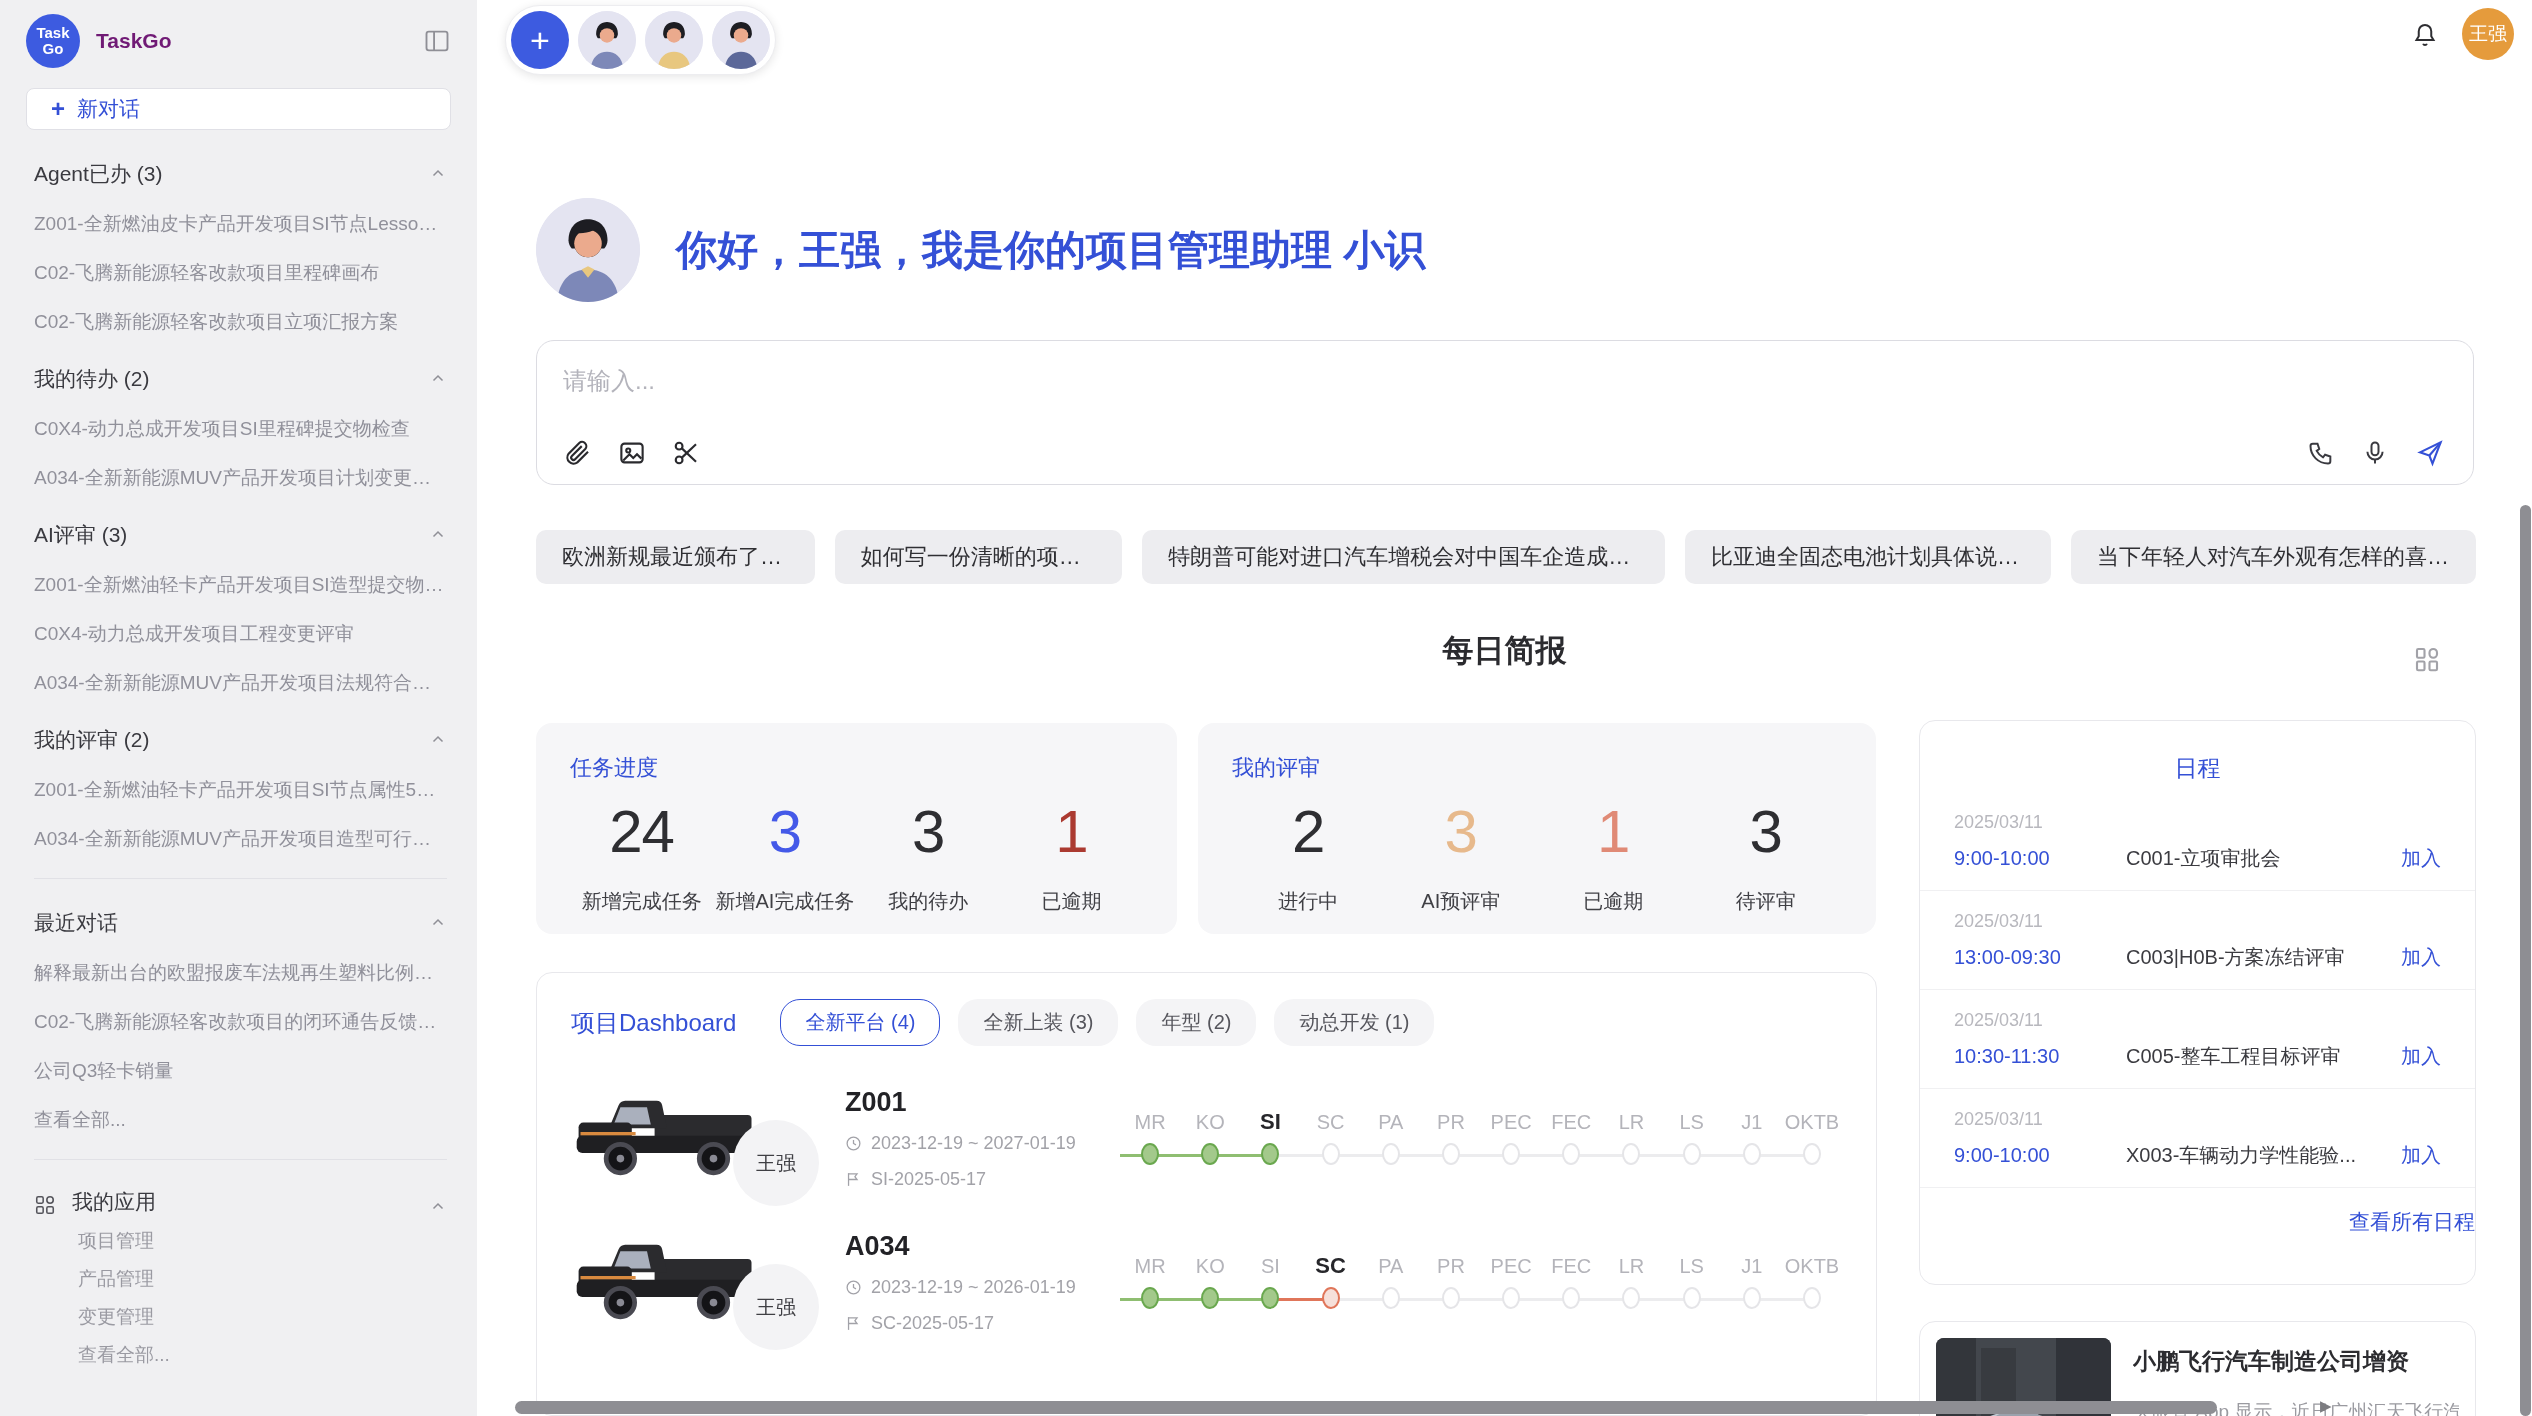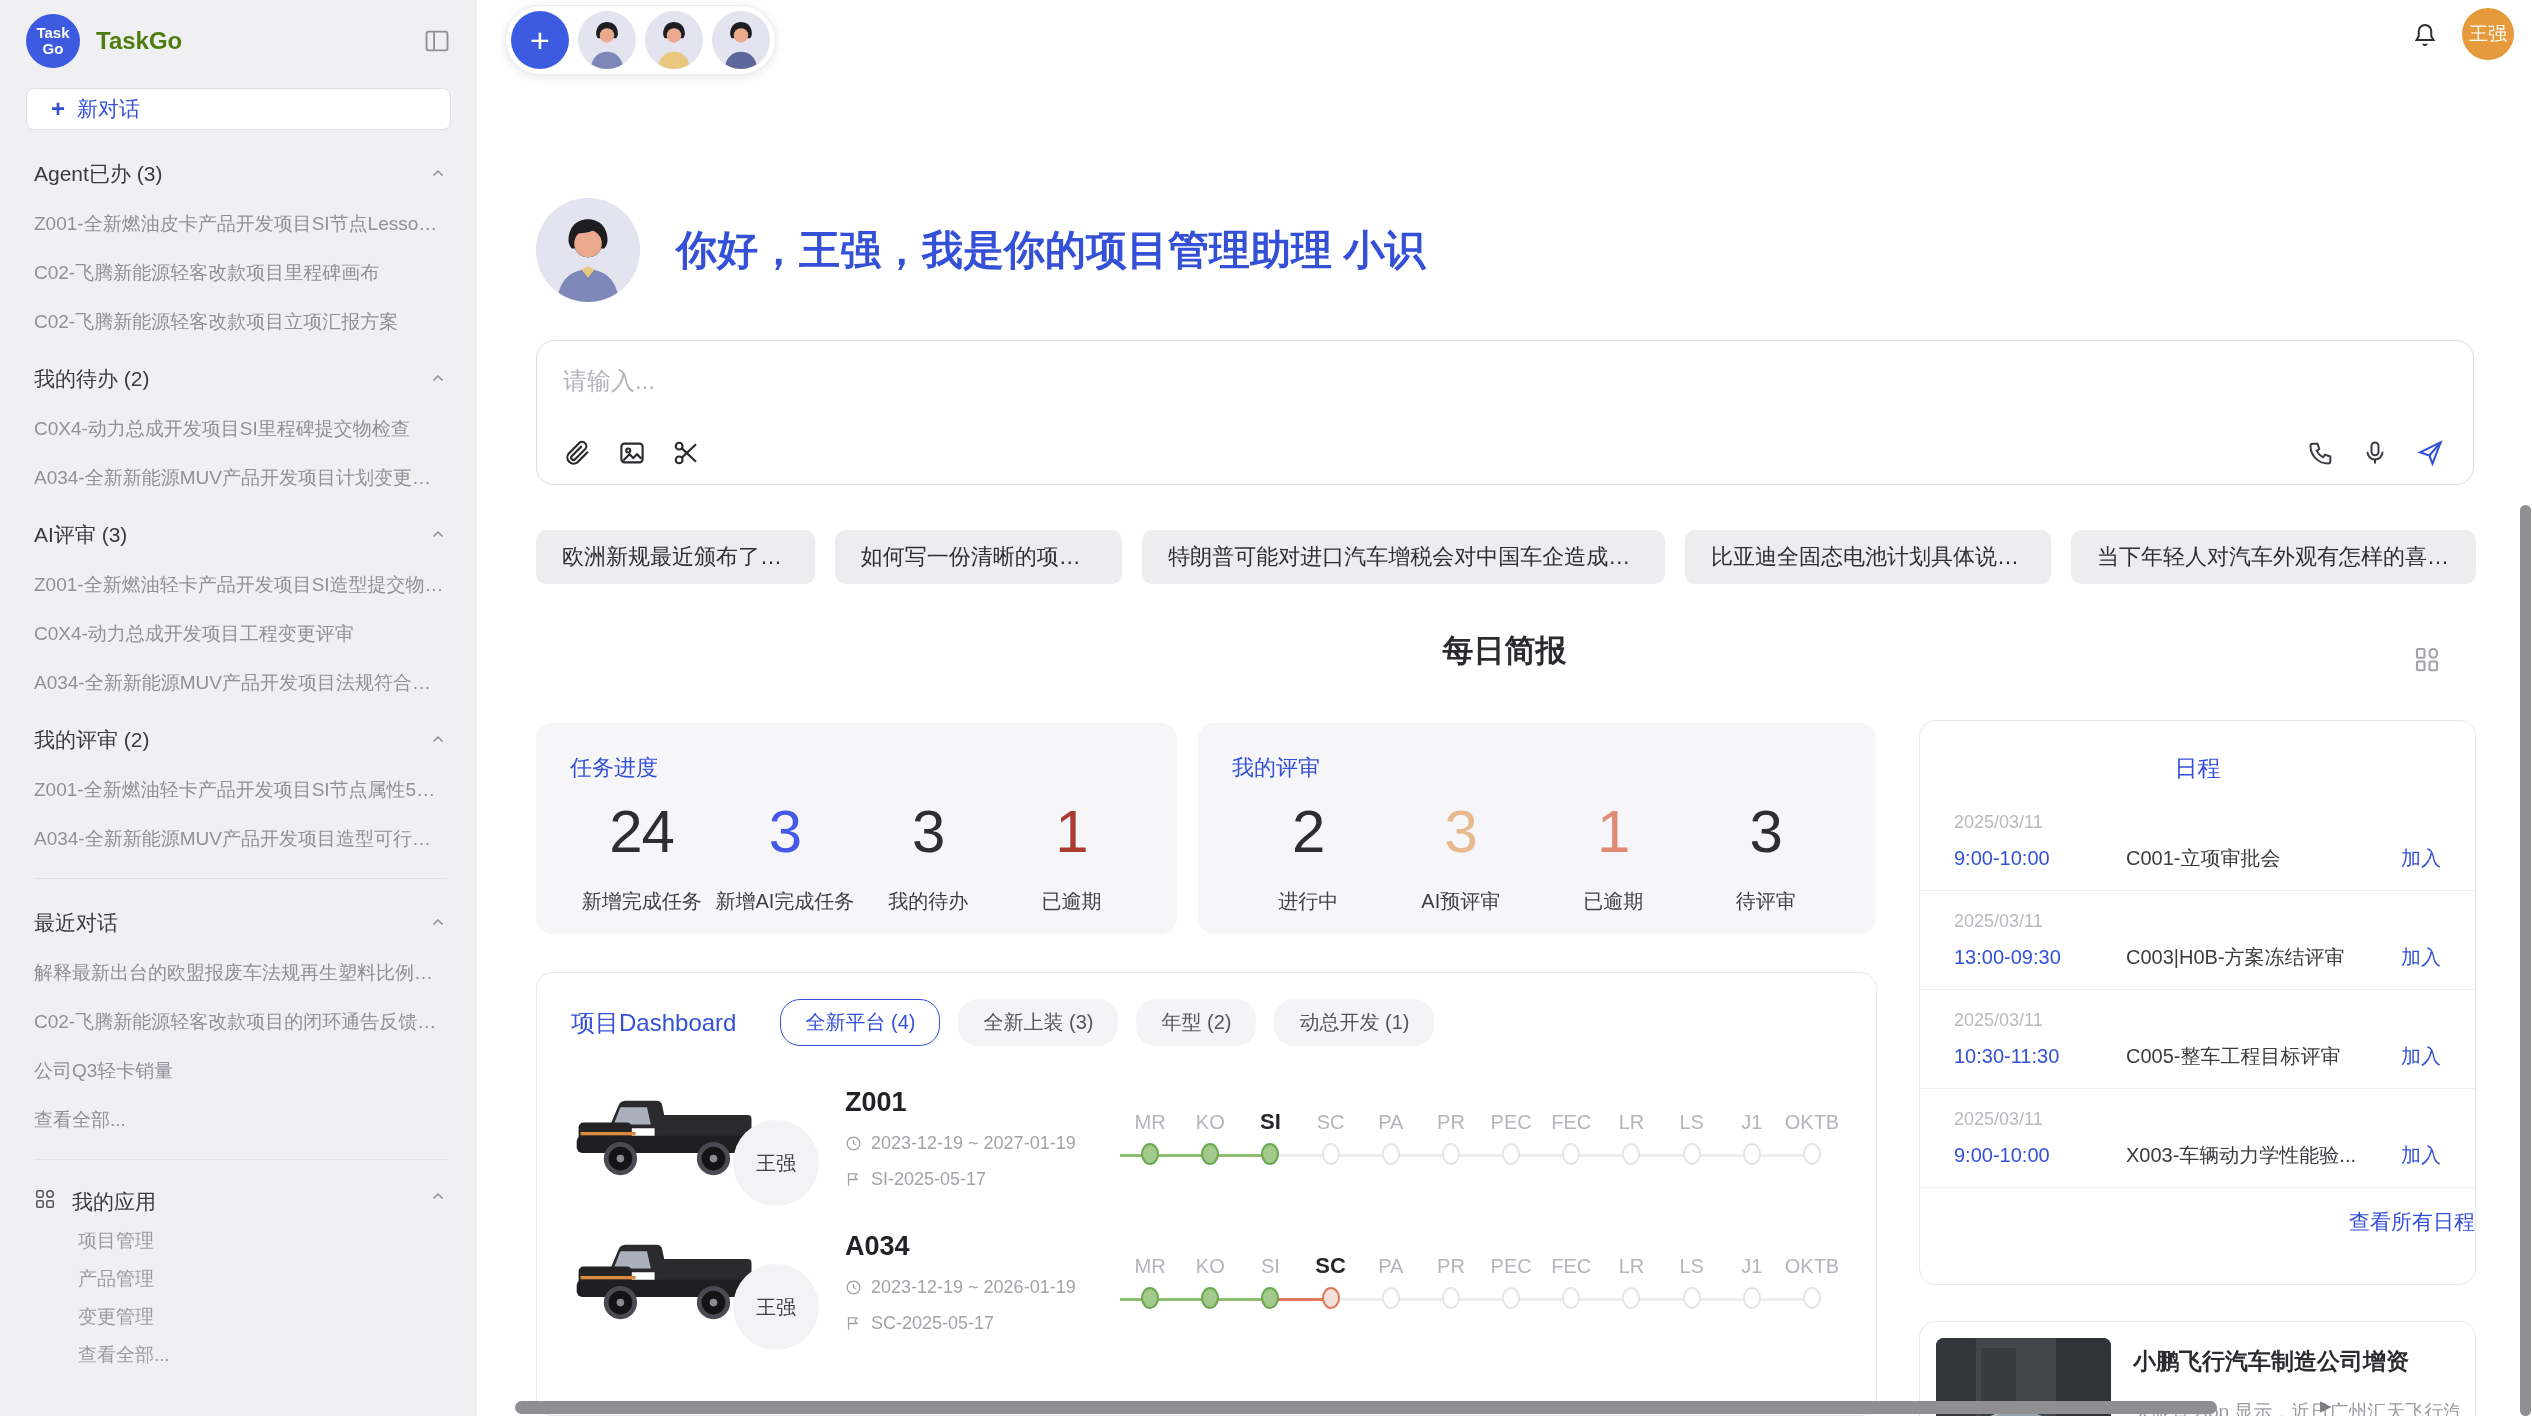--- a/index.html
+++ b/index.html
@@ -5,30 +5,30 @@
 *{box-sizing:border-box;margin:0;padding:0}
 html,body{width:2532px;height:1416px}
 body{position:relative;overflow:hidden;background:#fff;font-family:"Liberation Sans",sans-serif;color:#2e2e32}
 svg{display:block}
 .ellip{white-space:nowrap;overflow:hidden;text-overflow:ellipsis}
 
 
 .sidebar{position:absolute;left:0;top:0;width:477px;height:1416px;background:#f0f0f2;overflow:hidden}
 .side-top{display:flex;align-items:center;padding:14px 26px 6px 26px}
 .logo{width:54px;height:54px;border-radius:50%;background:#3d5be0;color:#fff;display:flex;flex-direction:column;align-items:center;justify-content:center;font-size:15px;font-weight:bold;line-height:1.05}
-.app-title{font-size:24px;font-weight:bold;color:#4d7c0f;margin-left:16px}
+.app-title{font-size:21px;font-weight:bold;color:#701a75;margin-left:16px}
 .collapse-btn{margin-left:auto;color:#8f8f96;cursor:pointer}
 .new-chat{margin:14px 26px 6px 26px;height:42px;background:#fff;border:1px solid #e0e0e6;border-radius:8px;display:flex;align-items:center;padding-left:24px;gap:12px;color:#3450d6;font-size:21px;cursor:pointer}
 .new-chat .plus{font-size:24px;font-weight:bold}
 .side-body{padding:0 30px 0 34px}
 .sec-h{display:flex;align-items:center;justify-content:space-between;margin-top:30px;font-size:21px;color:#3a3a40}
 .sec-h .chev{color:#8f8f96}
 .s-item{margin-top:23px;font-size:19px;color:#90909a;cursor:pointer;white-space:nowrap;overflow:hidden;text-overflow:ellipsis}
 .divider{height:1px;background:#e1e1e6;margin:26px 0 0 0}
-.nav-row{display:flex;align-items:flex-start;gap:16px;margin-top:28px;font-size:21px;color:#3a3a40;cursor:pointer}
+.nav-row{display:flex;align-items:flex-end;gap:16px;margin-top:28px;font-size:21px;color:#3a3a40;cursor:pointer}
 .nav-row .chev{margin-left:auto;color:#8f8f96}
 .nav-ico{color:#55555c}
 .child-item{margin-top:12px;padding-left:44px;font-size:19px;color:#9a9aa2;cursor:pointer}
 
 
 .main{position:absolute;left:477px;top:0;right:0;bottom:0;background:#fff}
 .top-pill{position:absolute;left:28px;top:5px;background:#fff;border:1px solid #ededf0;border-radius:40px;box-shadow:0 2px 10px rgba(0,0,0,.10);padding:5px;display:flex;gap:9px;align-items:center}
 .circle-btn{width:58px;height:58px;border-radius:50%;display:flex;align-items:center;justify-content:center;cursor:pointer}
 .circle-btn.add{background:#3d5be0;color:#fff;font-size:34px;font-weight:300}
 .avatar-circ{background:#e4e4f1;overflow:hidden}

